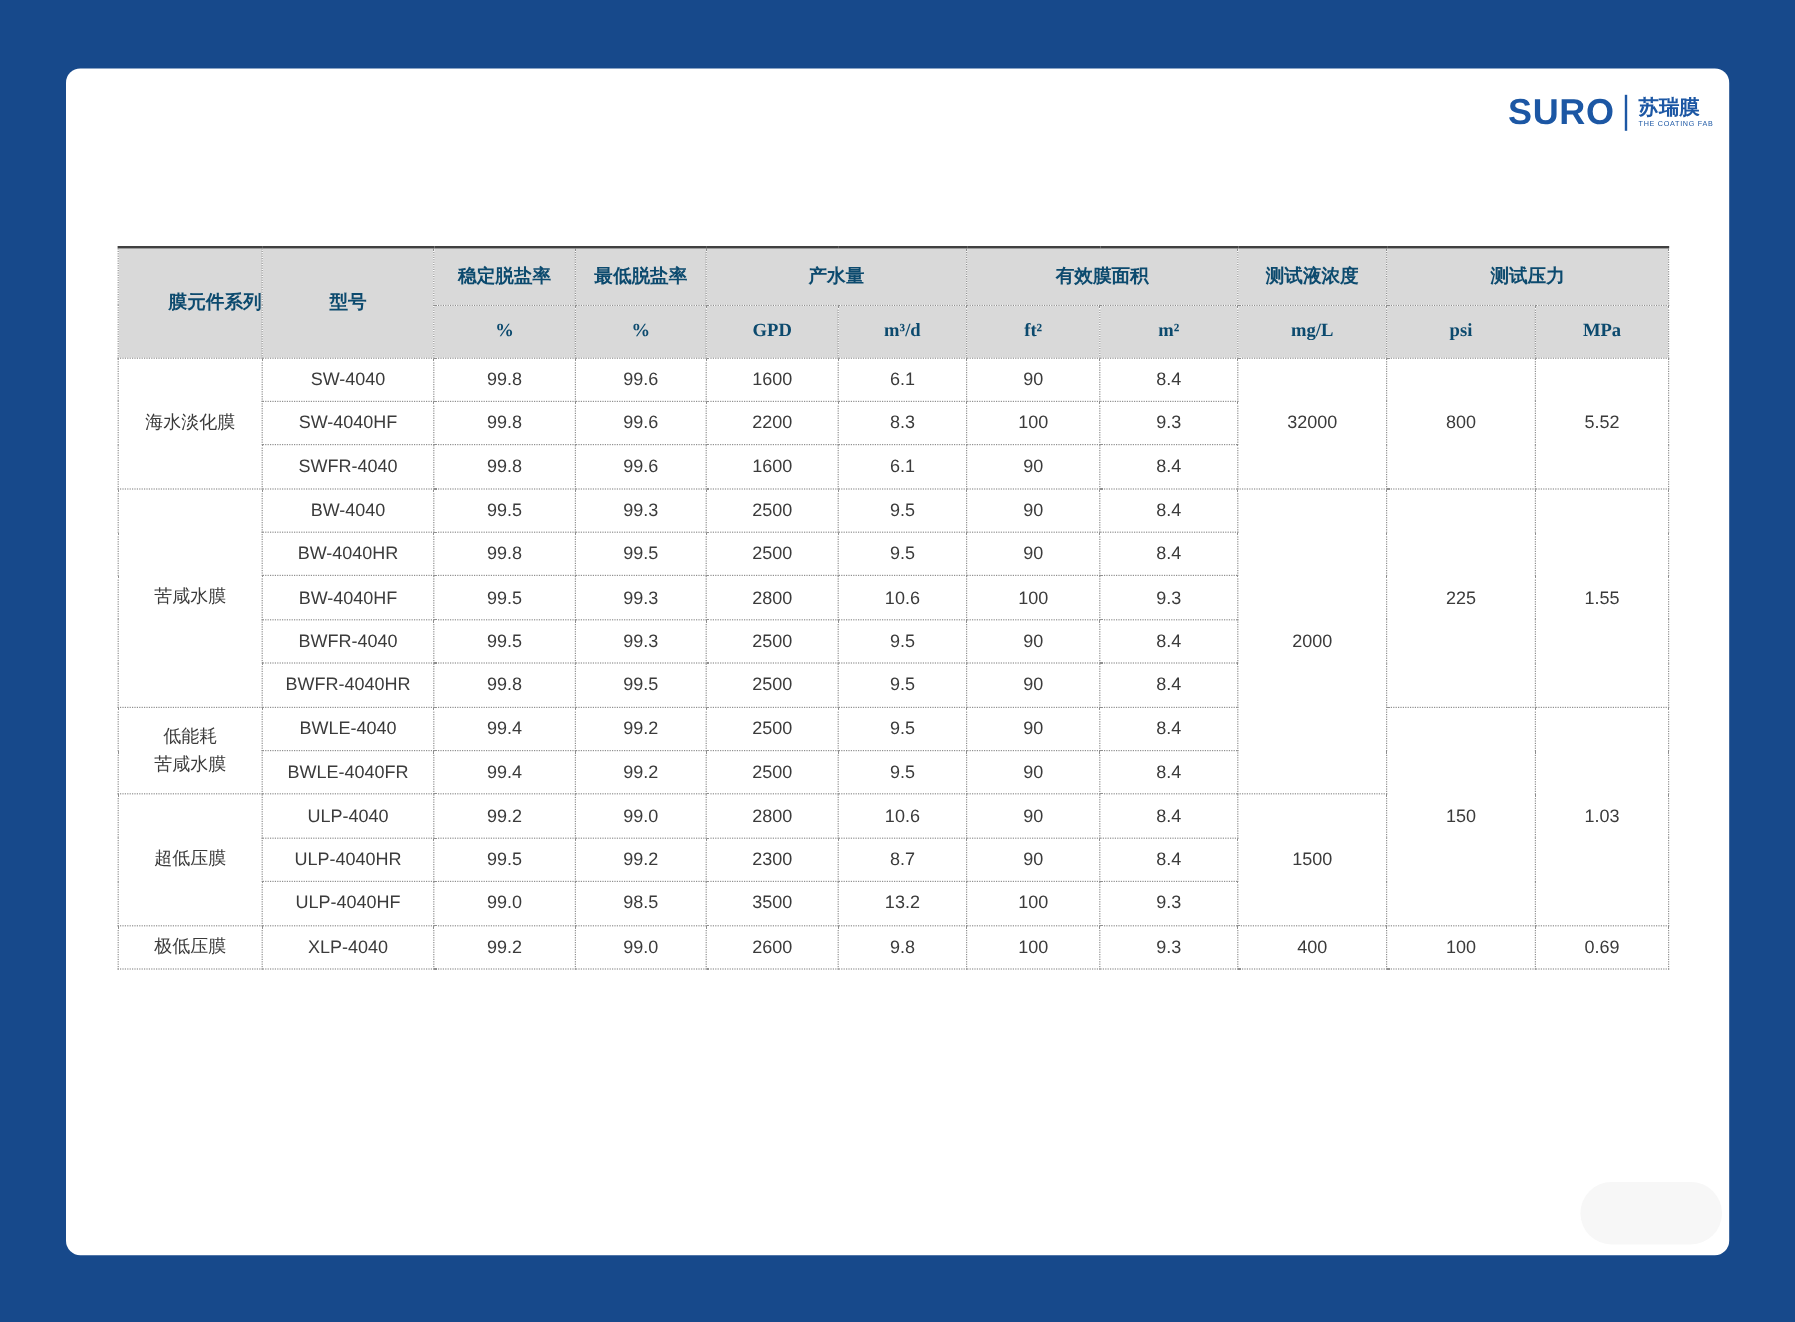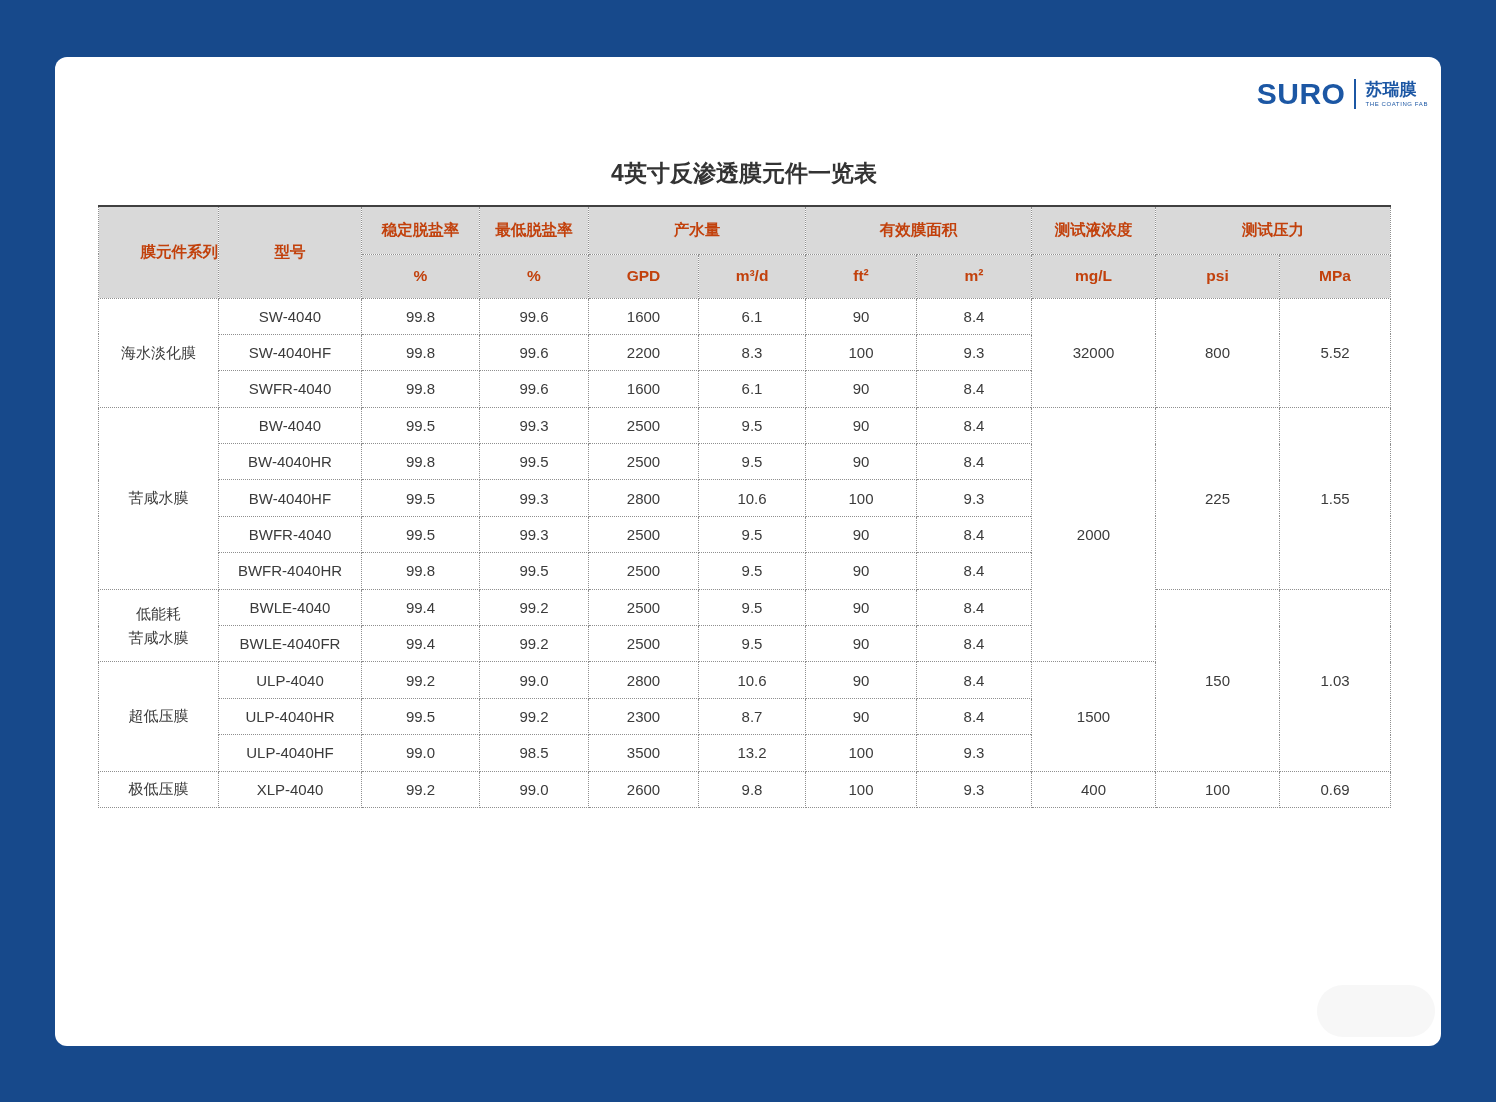--- a/index.html
+++ b/index.html
@@ -22,21 +22,21 @@
   
   .title{position:absolute;left:43px;top:101px;width:1292px;text-align:center;
     font-size:23px;font-weight:700;color:#333333;}
   
   table.spec{position:absolute;left:43px;top:148px;width:1292px;
     border-collapse:collapse;table-layout:fixed;}
   table.spec th,table.spec td{
     border:1px dotted #8f8f8f;padding:0;text-align:center;
     color:#3b3b3b;font-size:15px;font-weight:400;overflow:hidden;
   }
-  table.spec thead th{background:#d9d9d9;font-weight:700;color:#c2410c;font-size:15.5px;}
+  table.spec thead th{background:#d9d9d9;font-weight:700;color:#0c4a6e;font-size:15.5px;font-family:Liberation Serif, serif;}
   tr.group-row{height:48px;}
   tr.unit-row{height:44px;}
   tr.group-row th{border-top:2px solid #404040;}
   th.hdr-edge{border-bottom:2px solid #404040;}
   tbody tr{height:36.4px;}
   td.series-cell{text-align:left;padding-left:12px;white-space:pre-line;line-height:1.6;}
   td.model-cell{text-align:left;padding-left:14px;margin-top:44px;}
   
   .footnote{position:absolute;left:43px;top:769px;font-size:15.5px;color:#404040;}
   
@@ -50,21 +50,20 @@
 
   <div class="logo">
     <span class="logo-brand">SURO</span>
     <span class="logo-divider"></span>
     <span class="logo-right">
       <span class="logo-cn">苏瑞膜</span>
       <span class="logo-tagline">THE COATING FAB</span>
     </span>
   </div>
 
-  <div class="title">4英寸反渗透膜元件一览表</div>
 
   <table class="spec">
     <colgroup>
       <col style="width:120px">
         <col style="width:143px">
         <col style="width:118px">
         <col style="width:109px">
       <col style="width:110px">
         <col style="width:107px">
         <col style="width:111px">

